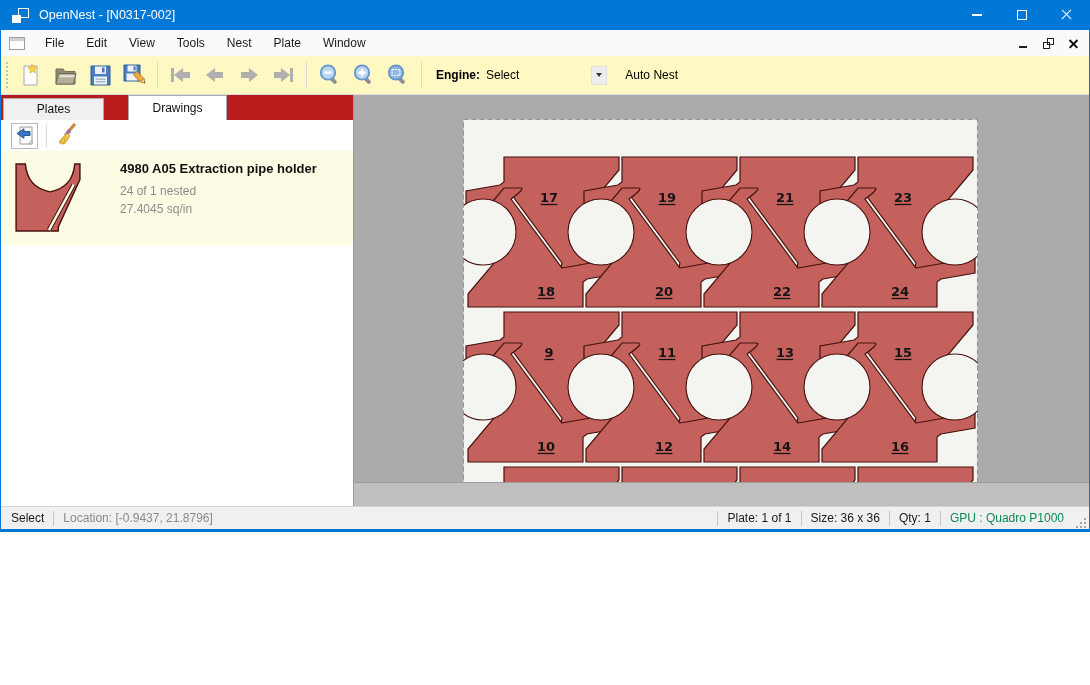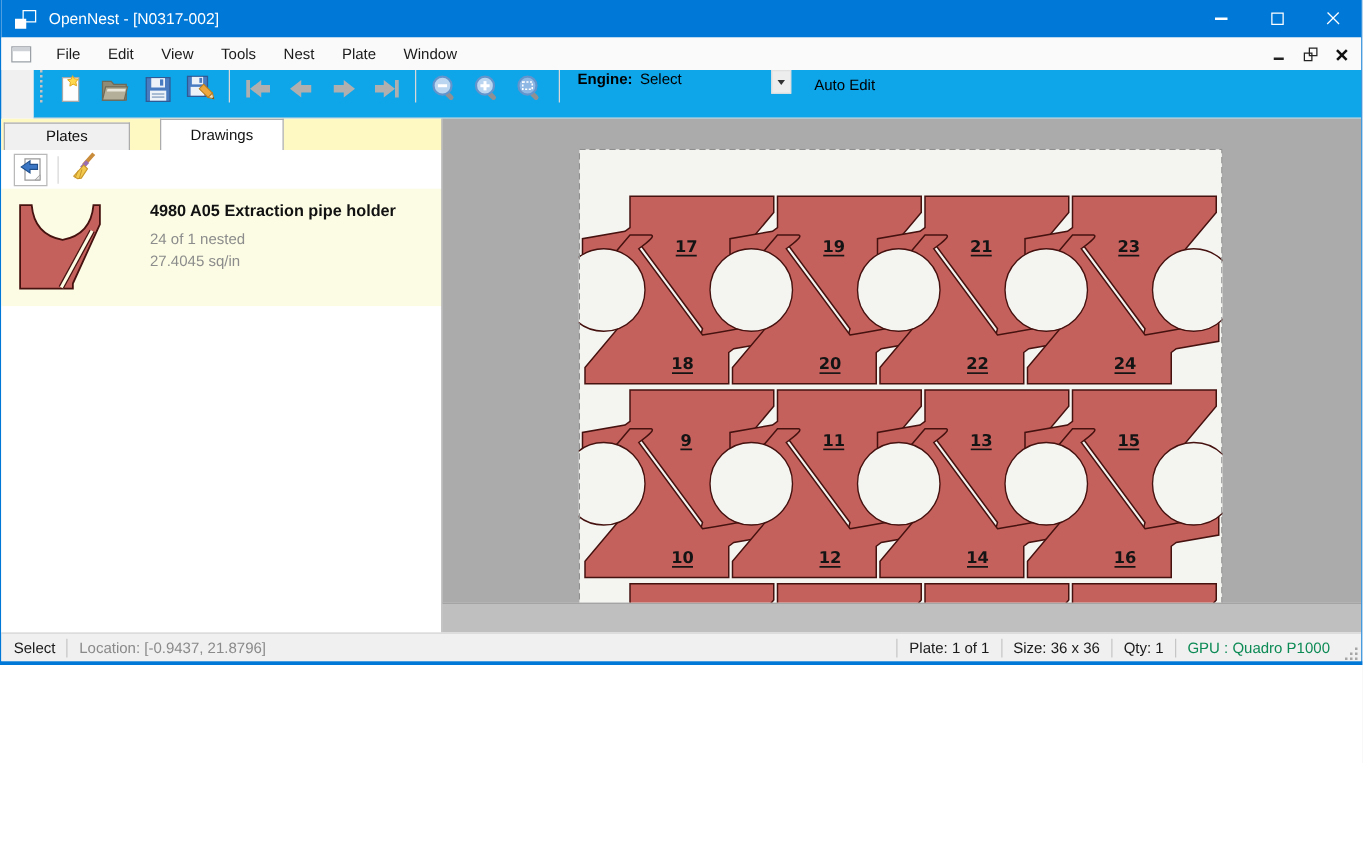--- a/index.html
+++ b/index.html
@@ -28,34 +28,34 @@
   .menu-item { padding:4px 11px; cursor:default; }
   .mdi-ctrls { margin-left:auto; display:flex; align-items:center; gap:14px; padding-right:10px; }
   .mdi-b { position:relative; width:11px; height:11px; }
   .mdi-min i { position:absolute; left:1px; bottom:1px; width:8px; height:2px; background:#222; }
   .mdi-rest i { position:absolute; left:0; bottom:0; width:7px; height:7px; border:1.3px solid #222; background:#fafafa; }
   .mdi-rest b { position:absolute; right:0; top:0; width:7px; height:7px; border:1.3px solid #222; }
   .mdi-x i, .mdi-x b { position:absolute; top:5px; left:0; width:11px; height:1.8px; background:#111; }
   .mdi-x i { transform:rotate(45deg); } .mdi-x b { transform:rotate(-45deg); }
 
   
-  .toolbar { height:39px; background:#0ea5e9; border-bottom:1px solid #DCDCDC; display:flex; align-items:flex-start; flex:none;margin-left:26px; }
+  .toolbar { height:39px; background:#fef9c3; border-bottom:1px solid #DCDCDC; display:flex; align-items:center; flex:none; }
   .grip { width:3px; height:26px; border-left:2px dotted #C3C3C3; margin:0 6px 0 5px; }
   .tbtn { width:34px; height:30px; display:flex; align-items:center; justify-content:center; flex:none; }
   .tsep { width:1px; height:26px; background:#D8D8D8; margin:0 6px; flex:none; }
   .engine-label { font-weight:bold; font-size:12px; margin:0 6px 0 8px; }
   .engine-value { font-size:12px; margin-right:72px; }
   .combo-arrow { width:16px; height:19px; background:#EDEDED; border:1px solid #E0E0E0; display:flex; align-items:center; justify-content:center; }
   .combo-arrow i { width:0; height:0; border-left:3.5px solid transparent; border-right:3.5px solid transparent; border-top:4px solid #333; }
   .autonest { font-size:12px; margin-left:12px; padding:5px 6px; }
 
   
   .content { flex:1; display:flex; min-height:0; }
   .sidebar { width:353px; background:#fff; border-right:1px solid #999; display:flex; flex-direction:column; flex:none; }
-  .tabs { height:25px; background:#fef9c3; display:flex; align-items:flex-end; flex:none; }
+  .tabs { height:25px; background:#b91c1c; display:flex; align-items:flex-end; flex:none; }
   .tab { font-size:12px; text-align:center; color:#111;margin-left:24px; }
   .tab.inactive { width:101px; height:22px; line-height:21px; background:#F0F0F0; border:1px solid #ACACAC; border-bottom:none; margin-left:2px; }
   .tab.active { width:99px; height:25px; line-height:24px; background:#fff; border:1px solid #ACACAC; border-bottom:none; position:relative; z-index:2; }
   .tabs .filler { flex:1; height:1px; }
   .side-toolbar { height:31px; background:#fff; display:flex; align-items:center; padding-left:10px; flex:none; }
   .side-btn { width:27px; height:26px; border:1px solid #B9B9B9; background:#fff; display:flex; align-items:center; justify-content:center; }
   .side-sep { width:1px; height:22px; background:#D8D8D8; margin:0 8px; }
   .drawing-item { background:#FCFCE4; display:flex; padding:7px 8px 9px 12px; flex:none;gap:11px; }
   .thumb { flex:none; margin-right:26px; }
   .item-text .item-title { font-size:13px; font-weight:bold; color:#111; margin:3px 0 6px; }
@@ -220,21 +220,21 @@
         </svg>
     </span>
 
     <span class="tsep"></span>
 
     <span class="engine-label">Engine:</span>
     <span class="engine-value">Select</span>
     <span class="combo-arrow">
         <i></i>
       </span>
-    <span class="autonest">Auto Edit</span>
+    <span class="autonest">Auto Nest</span>
   </div>
 
   <div class="content">
     <div class="sidebar">
       <div class="tabs">
         <div class="tab inactive">Plates</div>
         <div class="tab active">Drawings</div>
         <div class="filler"></div>
       </div>
       <div class="side-toolbar">

